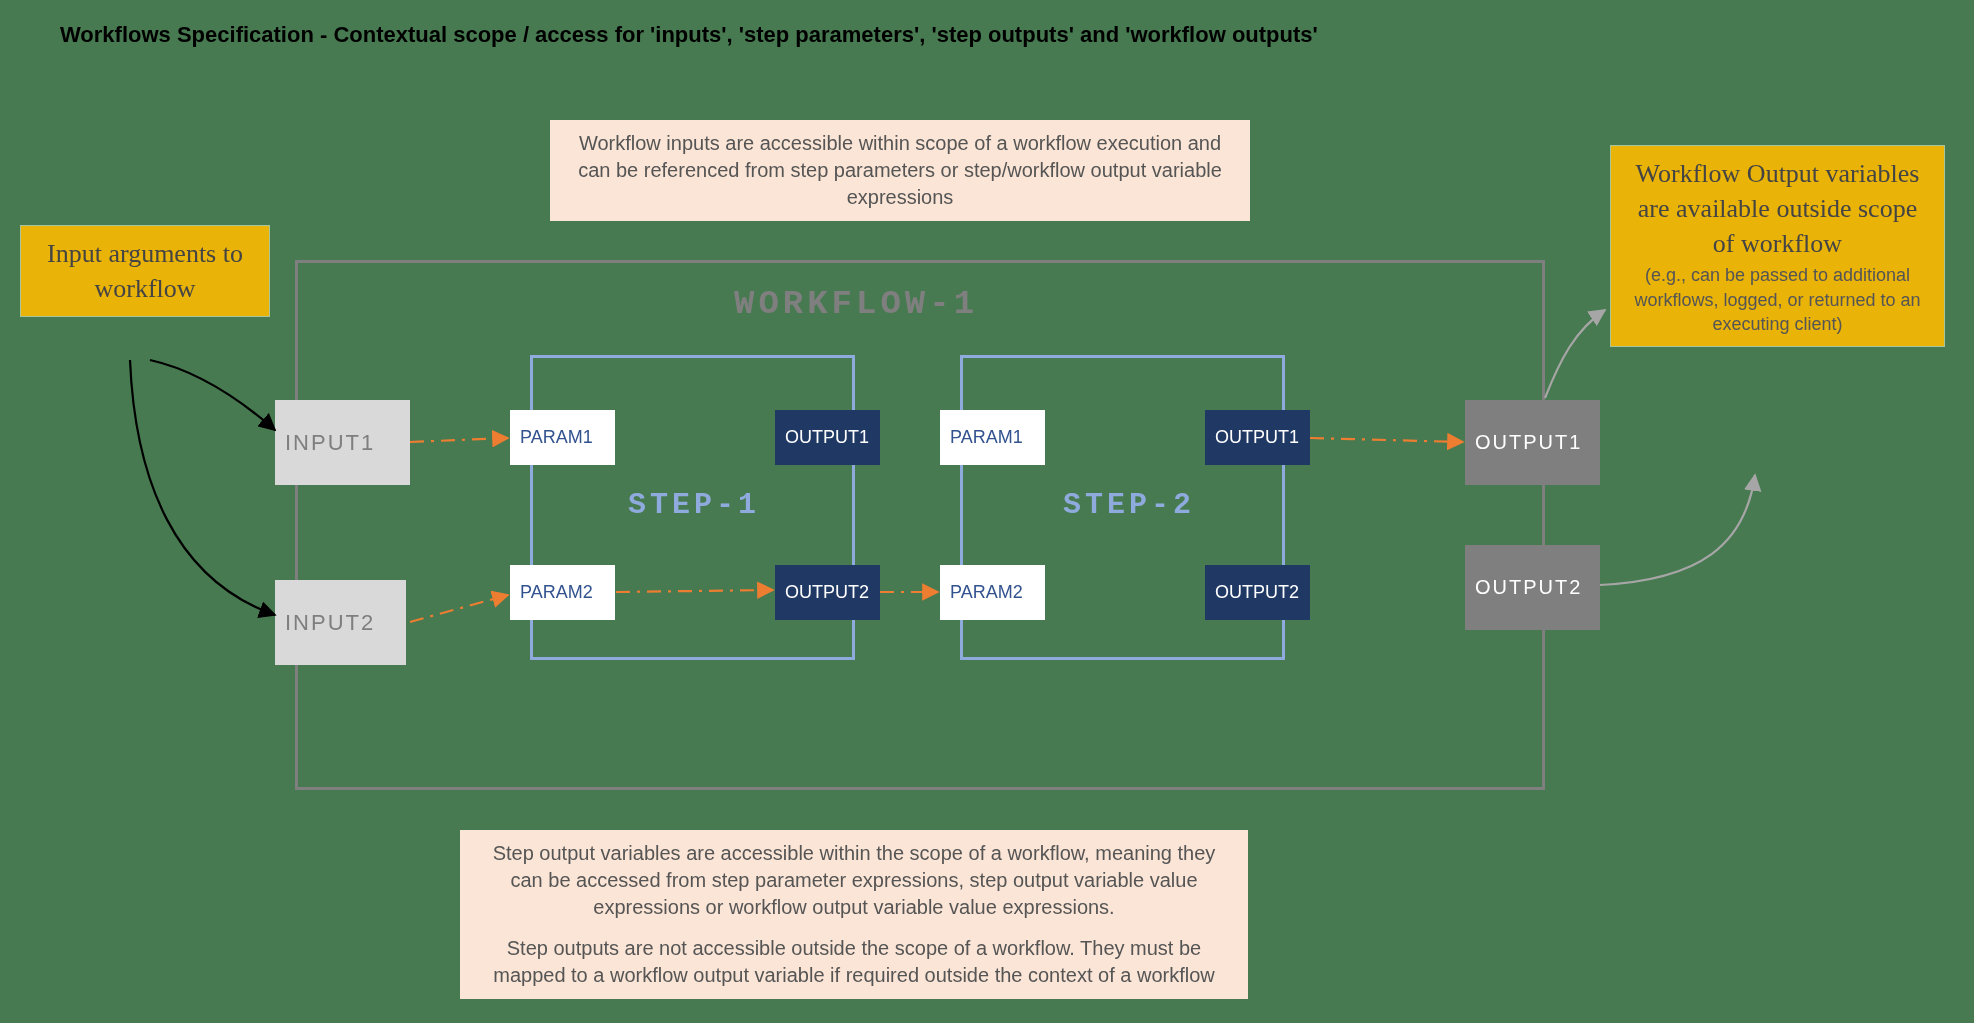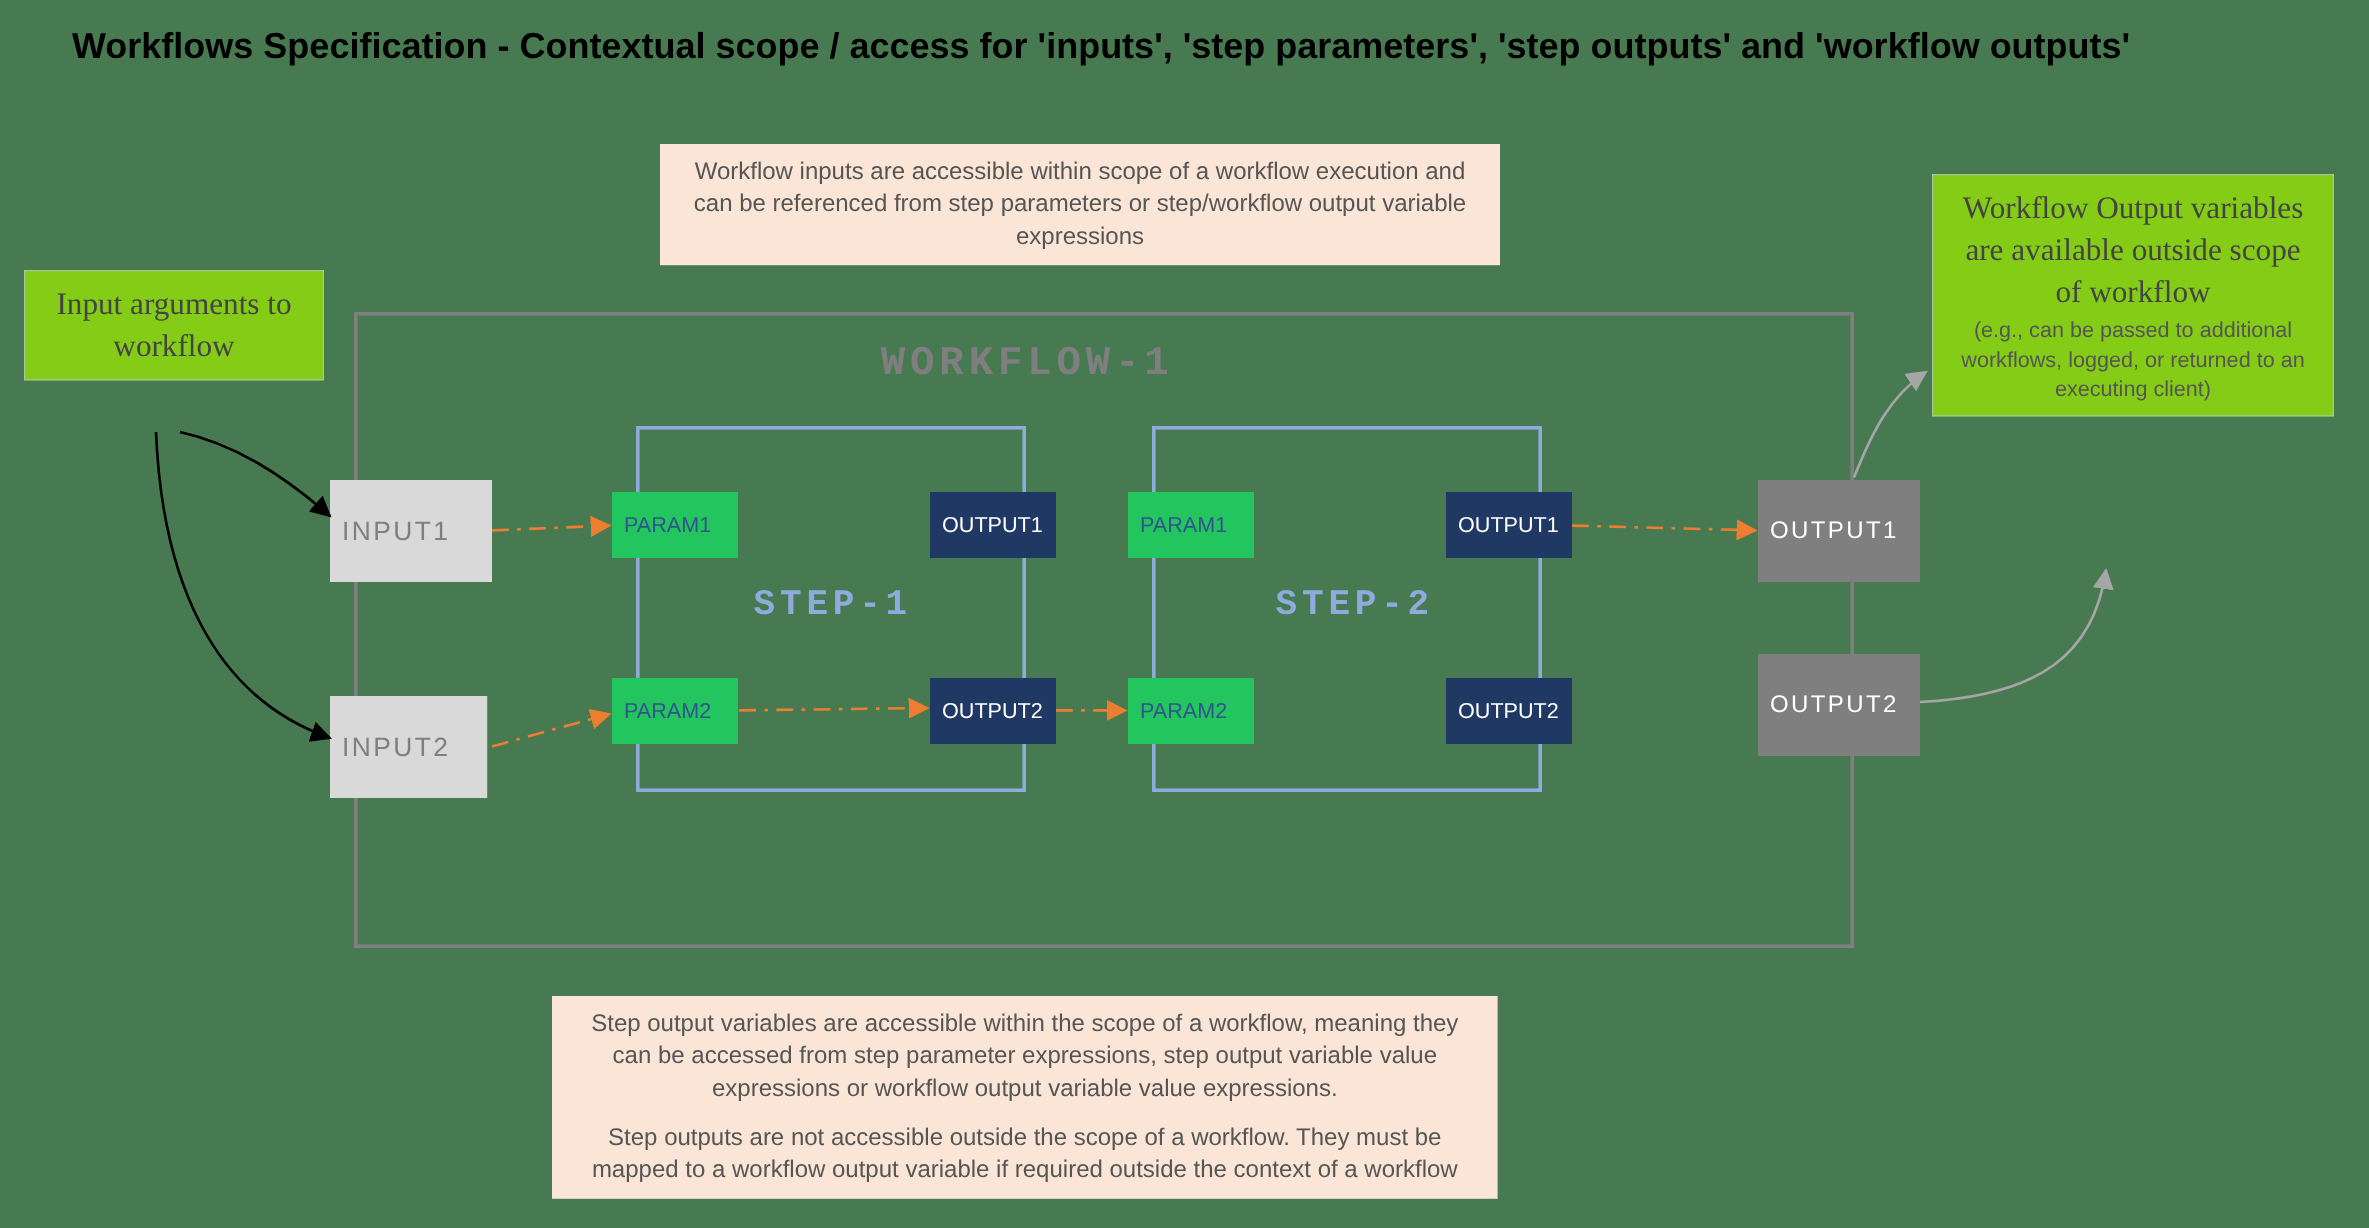--- a/index.html
+++ b/index.html
@@ -12,37 +12,37 @@
   .canvas {
     position: relative;
     width: 1974px;
     height: 1023px;
   }
   .title {
     position: absolute;
     left: 60px;
     top: 22px;
     font-weight: 700;
-    font-size: 30px;
+    font-size: 22px;
     color: #000;
   }
   .note {
     position: absolute;
     box-sizing: border-box;
     text-align: center;
     line-height: 1.35;
   }
   .note.peach {
     background: #fbe5d6;
     color: #555;
     font-size: 20px;
     padding: 10px 20px;
   }
   .note.green {
-    background: #84cc16;
+    background: #eab308;
     color: #444;
     font-family: "Segoe Script", "Comic Sans MS", cursive;
     font-size: 26px;
     padding: 10px 16px;
     border: 1px solid #a9c59c;
   }
   .note.green .sub {
     font-family: "Segoe UI", Arial, sans-serif;
     font-size: 18px;
     color: #555;
@@ -89,21 +89,21 @@
     padding-left: 10px;
     font-family: "Segoe UI", Arial, sans-serif;
   }
   .box.input {
     background: #d9d9d9;
     color: #7f7f7f;
     font-size: 22px;
     letter-spacing: 2px;
   }
   .box.param {
-    background: #22c55e;
+    background: #ffffff;
     color: #32538f;
     font-size: 18px;
   }
   .box.sout {
     background: #1f3864;
     color: #ffffff;
     font-size: 18px;
   }
   .box.wout {
     background: #7f7f7f;

